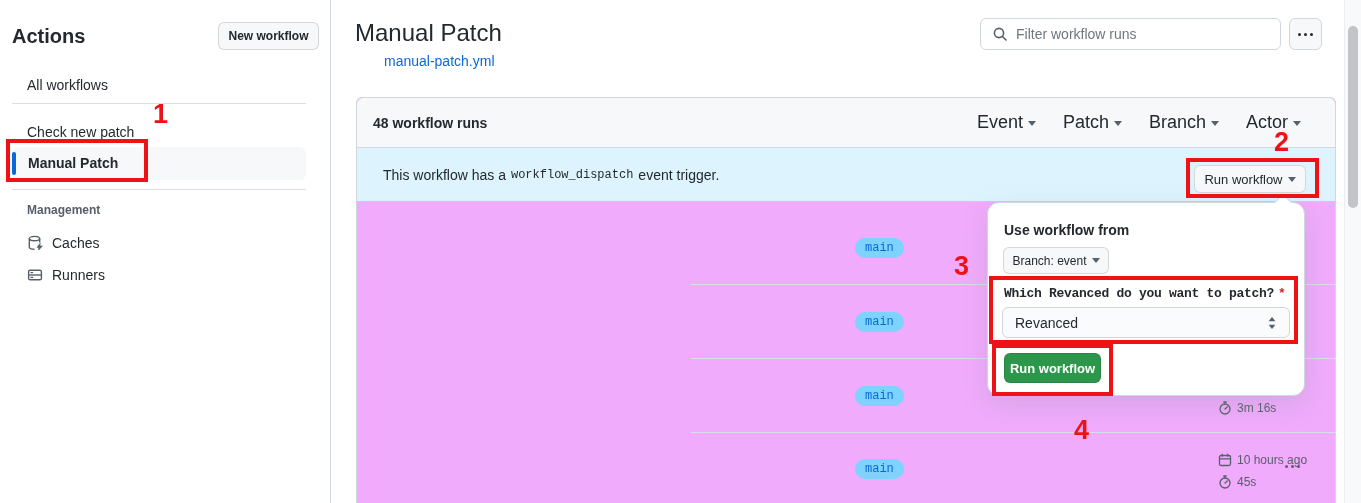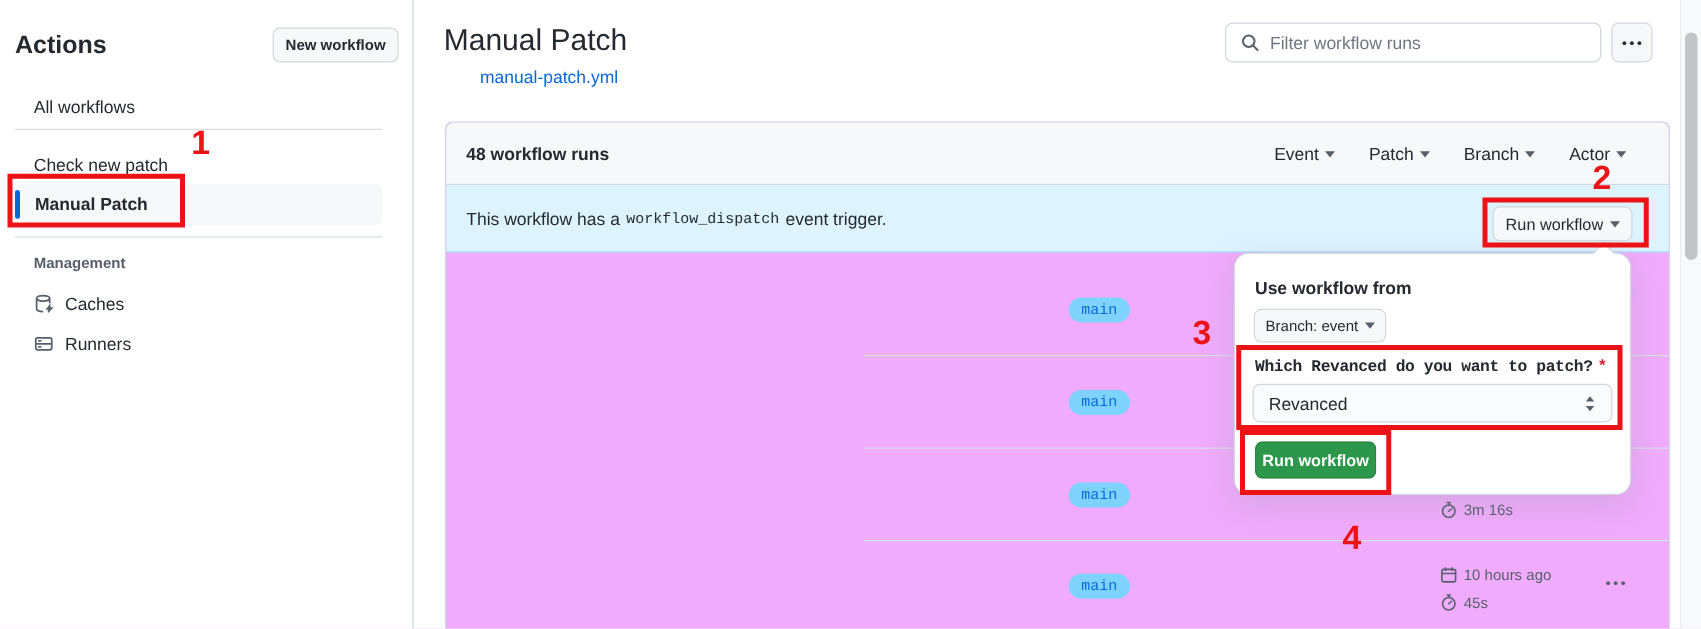--- a/index.html
+++ b/index.html
@@ -43,32 +43,32 @@
   .dot { width:3px; height:3px; border-radius:50%; background:#24292f; }
   .dot-muted { background:#57606a; }
 
   
   .runs-card { position:absolute; left:356px; top:97px; width:980px; height:406px; background:#f0abfc;
     border:1px solid #d0d7de; border-bottom:none; border-radius:6px 6px 0 0; }
   .runs-header { height:50px; background:#f6f8fa; border-bottom:1px solid #d0d7de; border-radius:6px 6px 0 0;
     display:flex; align-items:center; padding:0 16px; }
   .runs-count { font-weight:700; font-size:14px; }
   .runs-filters { margin-left:auto; display:flex; gap:27px; padding-right:18px; }
-  .filter-dd { font-size:14px; color:#24292f; cursor:pointer; white-space:nowrap; }
+  .filter-dd { font-size:18px; color:#24292f; cursor:pointer; white-space:nowrap; }
   .caret { display:inline-block; width:0; height:0; border-left:4px solid transparent; border-right:4px solid transparent;
     border-top:5px solid #57606a; margin-left:5px; vertical-align:2px; }
   .banner { height:54px; background:#ddf4ff; border-bottom:1px solid rgba(84,174,255,.4);
-    display:flex; align-items:center; padding:0 16px; font-size:14px; color:#24292f; }
+    display:flex; align-items:center; padding:0 26px; font-size:14px; color:#24292f; }
   .banner code { font-family:"Liberation Mono", monospace; font-size:12px; margin:0 5px; }
   .row-sep { position:absolute; left:334px; width:645px; height:1px; background:#d8dee4; }
 
   
   .branch-badge { position:absolute; left:855px; height:20px; line-height:20px; padding:0 10px; border-radius:10px;
     background:#7dd3fc; color:#0969da; font-family:"Liberation Mono", monospace; font-size:12px; cursor:pointer; }
-  .meta { position:absolute; left:1152px; display:flex; align-items:center; gap:5px; color:#57606a; font-size:12px; }
+  .meta { position:absolute; left:1218px; display:flex; align-items:center; gap:5px; color:#57606a; font-size:12px; }
   .kebab { position:absolute; left:1281px; top:461px; display:flex; gap:3px; padding:4px; cursor:pointer; }
 
   
   .run-wf-banner { position:absolute; left:1194px; top:165px; width:112px; height:28px; background:#f6f8fa;
     border:1px solid rgba(27,31,36,.15); border-radius:6px; font-size:13px; color:#24292f;
     display:flex; align-items:center; justify-content:center; cursor:pointer; z-index:5; }
 
   
   .popover { position:absolute; left:987px; top:202px; width:318px; height:194px; background:#fff;
     border:1px solid #d0d7de; border-radius:12px; box-shadow:0 8px 24px rgba(140,149,159,.25); z-index:10; }

